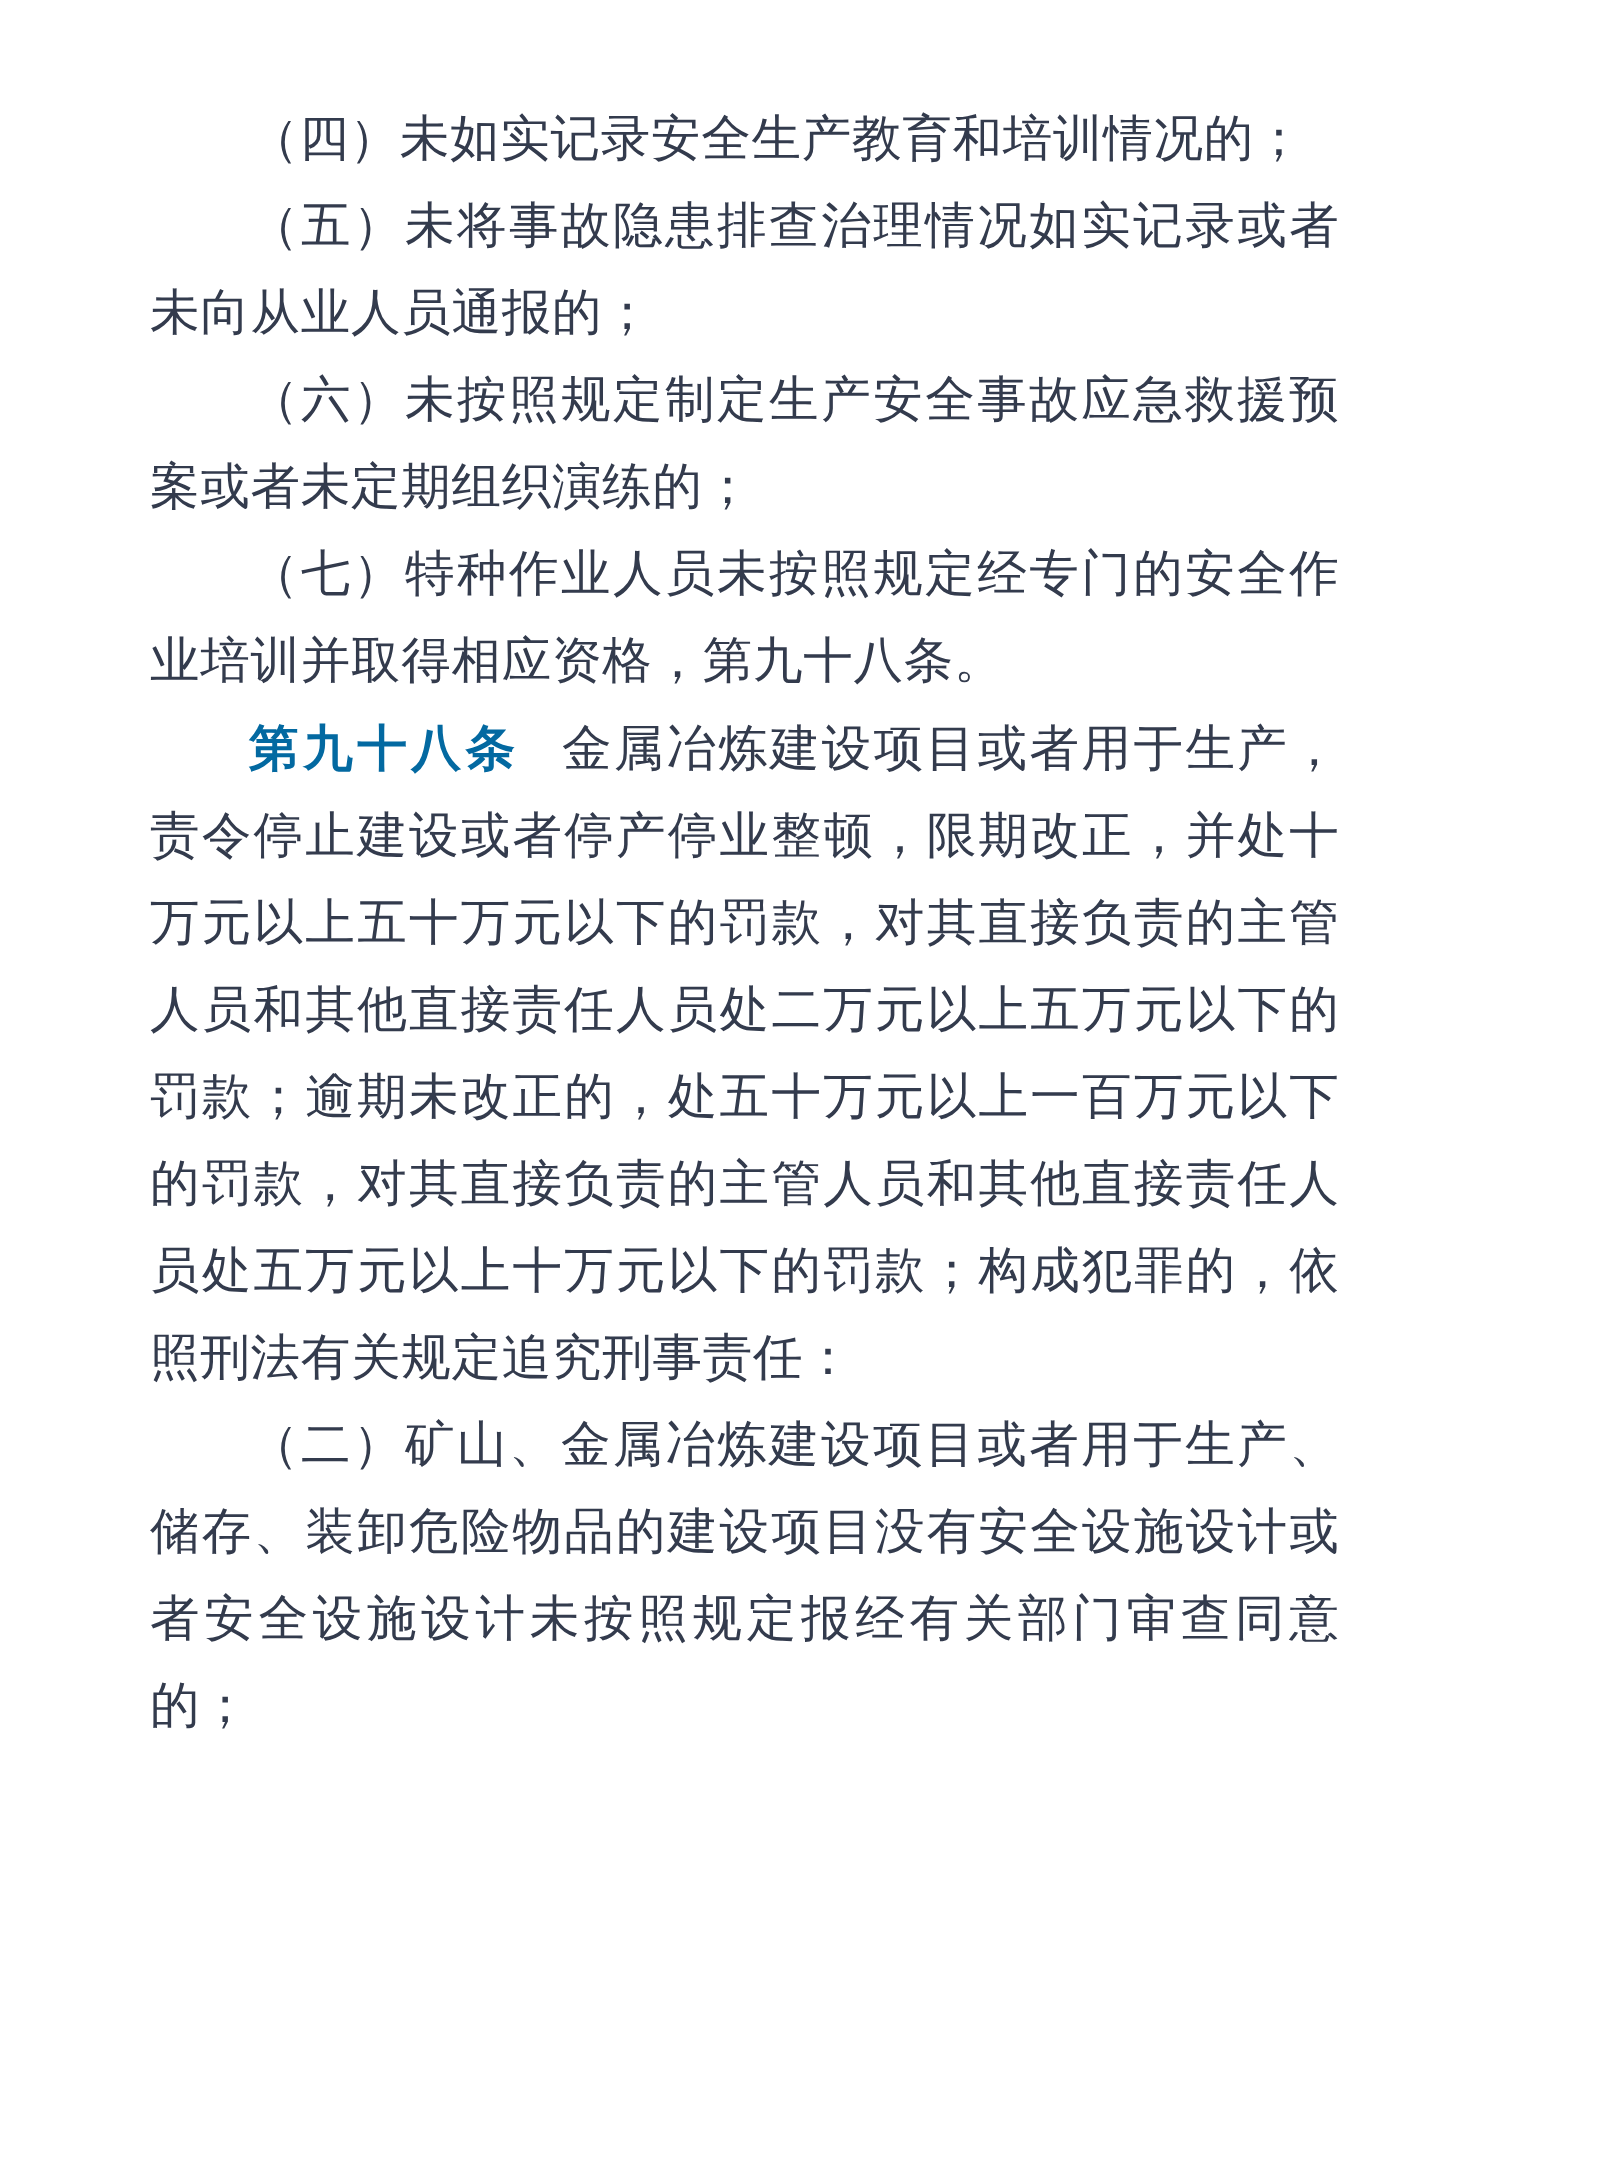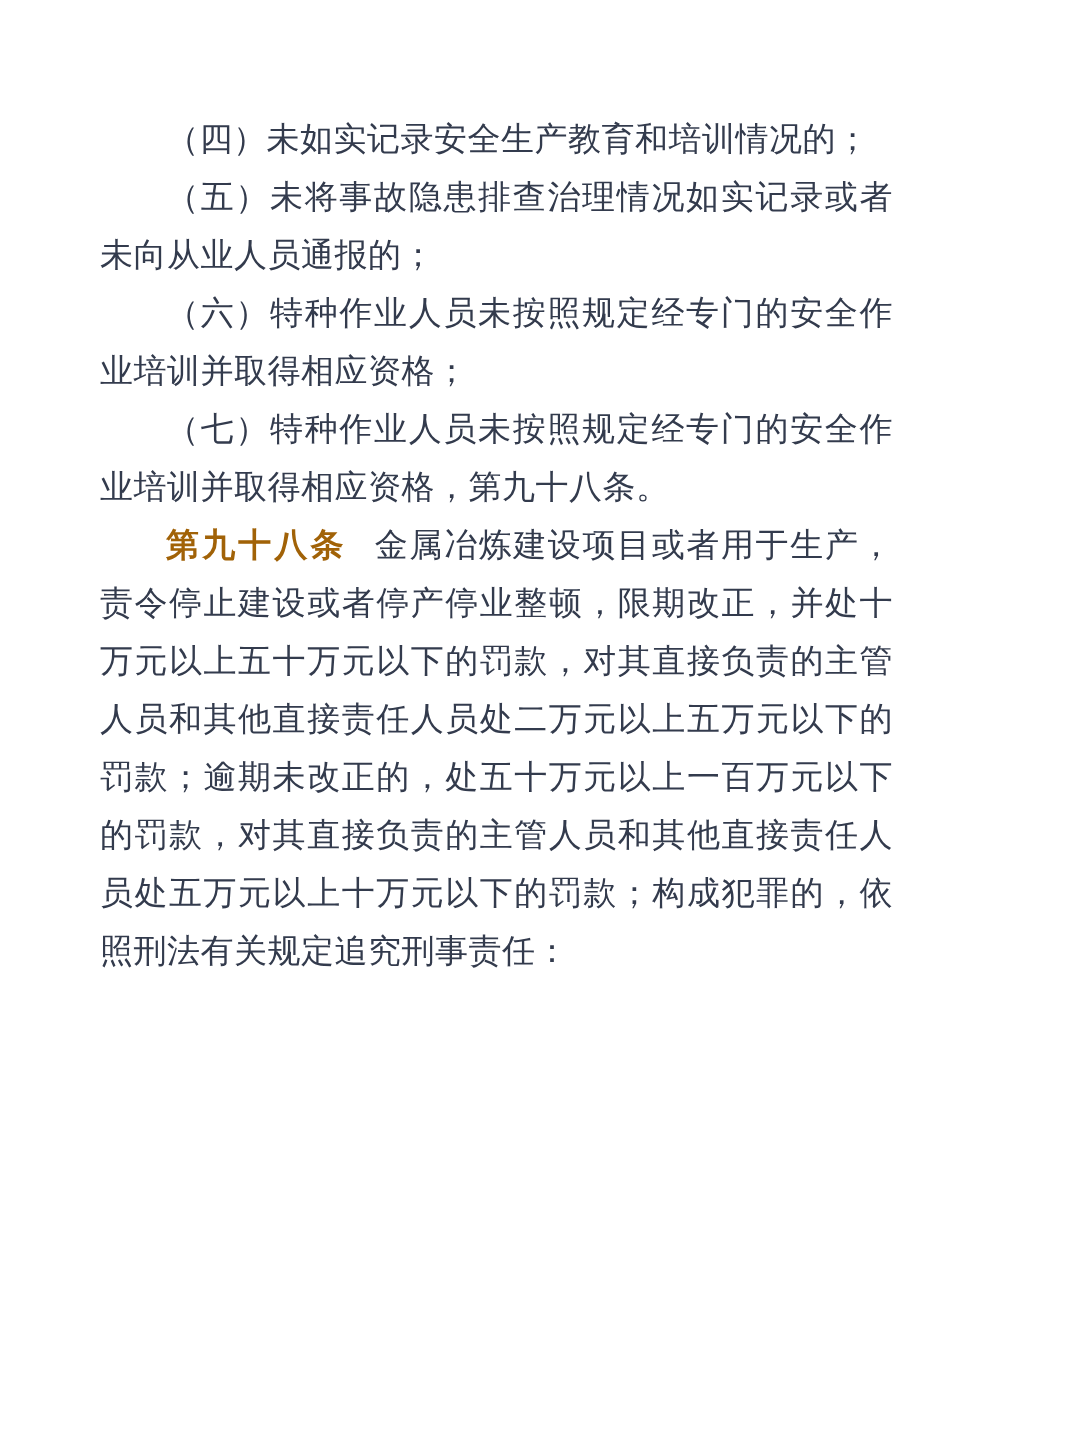--- a/index.html
+++ b/index.html
@@ -6,21 +6,21 @@
     margin: 0;
     padding: 0;
     background: #ffffff;
   }
   .page {
     position: relative;
     width: 988px;
     height: 1451px;
     box-sizing: border-box;
     background: #ffffff;
-    padding: 110px 95px 0 100px;
+    padding: 64px 95px 0 100px;
     overflow: hidden;
   }
   .doc-body {
     font-family: "Liberation Serif", "DejaVu Serif", serif;
     font-size: 33px;
     line-height: 58px;
     color: #333b4d;
     text-align: justify;
     text-justify: inter-ideograph;
   }
@@ -39,22 +39,23 @@
 </style>
 </head>
 <body>
 
 <div class="page" style="background: rgb(255, 255, 255);">
   <div class="doc-body" id="doc-body" style="color: rgb(51, 59, 77);">
   <p class="para"><span class="para-text">（四）未如实记录安全生产教育和培训情况的；</span></p>
 
   <p class="para"><span class="para-text">（五）未将事故隐患排查治理情况如实记录或者未向从业人员通报的；</span></p>
 
-  <p class="para"><span class="para-text">（六）特种作业人员未按照规定经专门的安全作业培训并取得相应资格；</span></p>
+  <p class="para"><span class="para-text">（六）未按照规定制定生产安全事故应急救援预案或者未定期组织演练的；</span></p>
 
   <p class="para"><span class="para-text">（七）特种作业人员未按照规定经专门的安全作业培训并取得相应资格，第九十八条。</span></p>
 
-  <p class="para"><b class="article-no" style="color: #a16207;">第九十八条</b><span class="para-text">金属冶炼建设项目或者用于生产，责令停止建设或者停产停业整顿，限期改正，并处十万元以上五十万元以下的罚款，对其直接负责的主管人员和其他直接责任人员处二万元以上五万元以下的罚款；逾期未改正的，处五十万元以上一百万元以下的罚款，对其直接负责的主管人员和其他直接责任人员处五万元以上十万元以下的罚款；构成犯罪的，依照刑法有关规定追究刑事责任：</span></p>
+  <p class="para"><b class="article-no" style="color: #0369a1;">第九十八条</b><span class="para-text">金属冶炼建设项目或者用于生产，责令停止建设或者停产停业整顿，限期改正，并处十万元以上五十万元以下的罚款，对其直接负责的主管人员和其他直接责任人员处二万元以上五万元以下的罚款；逾期未改正的，处五十万元以上一百万元以下的罚款，对其直接负责的主管人员和其他直接责任人员处五万元以上十万元以下的罚款；构成犯罪的，依照刑法有关规定追究刑事责任：</span></p>
 
 
+  <p class="para"><span class="para-text">（二）矿山、金属冶炼建设项目或者用于生产、储存、装卸危险物品的建设项目没有安全设施设计或者安全设施设计未按照规定报经有关部门审查同意的；</span></p>
 
 </div>
 </div>
 
 </body></html>

